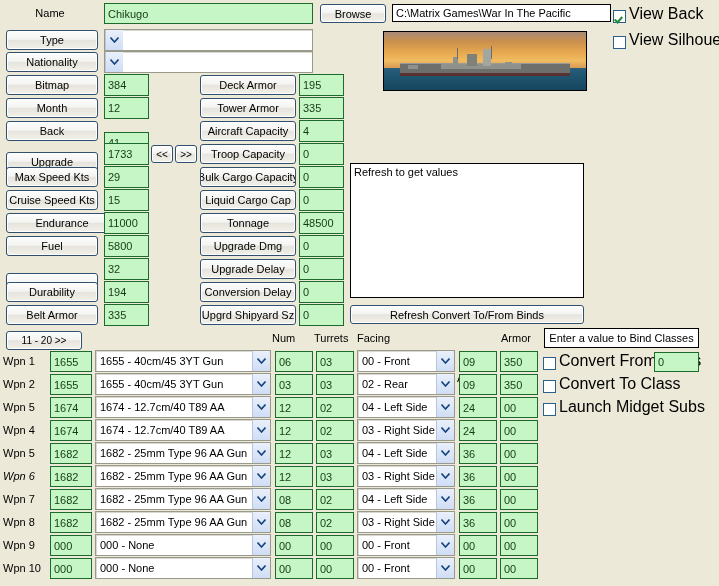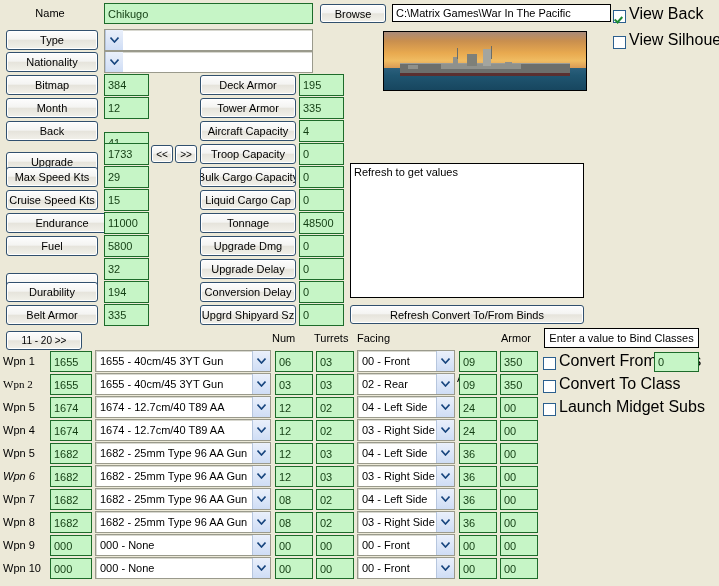--- a/index.html
+++ b/index.html
@@ -247,21 +247,21 @@
     <div class="abs combo" style="left:357px;top:350px;width:98px;height:22px;">
       <span class="cval">00 - Front</span>
       <span class="carrow">
         <svg width="9" height="6" viewBox="0 0 9 6">
           <path d="M0.5 0.5 L4.5 5 L8.5 0.5" fill="none" stroke="#17457e" stroke-width="1.6"></path>
         </svg>
       </span>
     </div>
     <div class="abs fld" style="left:459px;top:351px;width:38px;height:21px;">09</div>
     <div class="abs fld" style="left:500px;top:351px;width:38px;height:21px;">350</div>
-    <div class="abs lbl" style="left:3px;top:376px;width:44px;height:16px;font-family:Liberation Serif, serif;">Wpn 2</div>
+    <div class="abs lbl" style="left:3px;top:376px;width:44px;height:16px;">Wpn 2</div>
     <div class="abs fld" style="left:50px;top:374px;width:42px;height:21px;">1655</div>
     <div class="abs combo" style="left:95px;top:373px;width:176px;height:22px;">
       <span class="cval">1655 - 40cm/45 3YT Gun</span>
       <span class="carrow">
         <svg width="9" height="6" viewBox="0 0 9 6">
           <path d="M0.5 0.5 L4.5 5 L8.5 0.5" fill="none" stroke="#17457e" stroke-width="1.6"></path>
         </svg>
       </span>
     </div>
     <div class="abs fld" style="left:275px;top:374px;width:38px;height:21px;">03</div>

